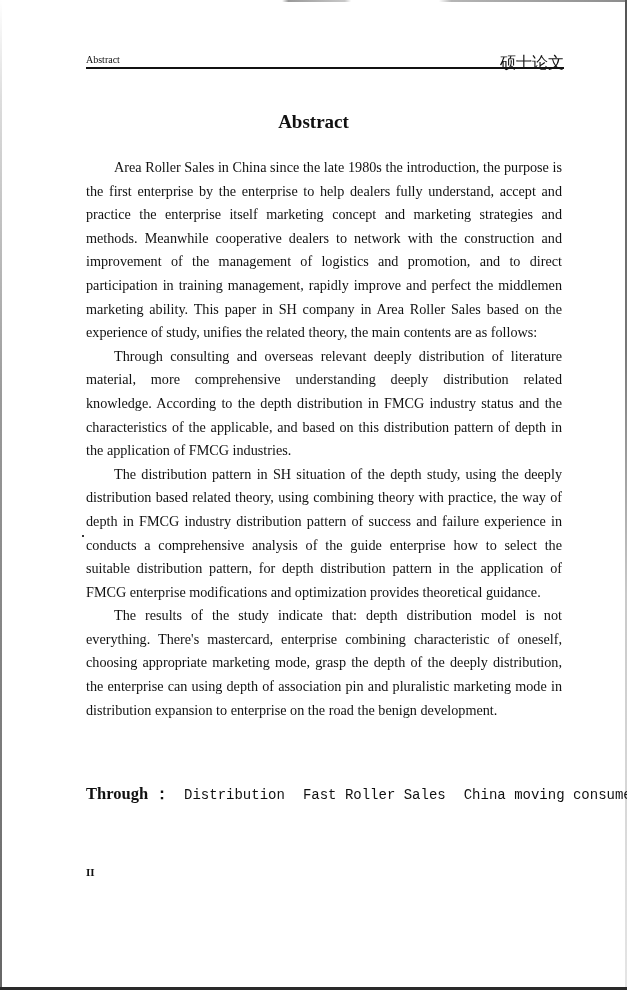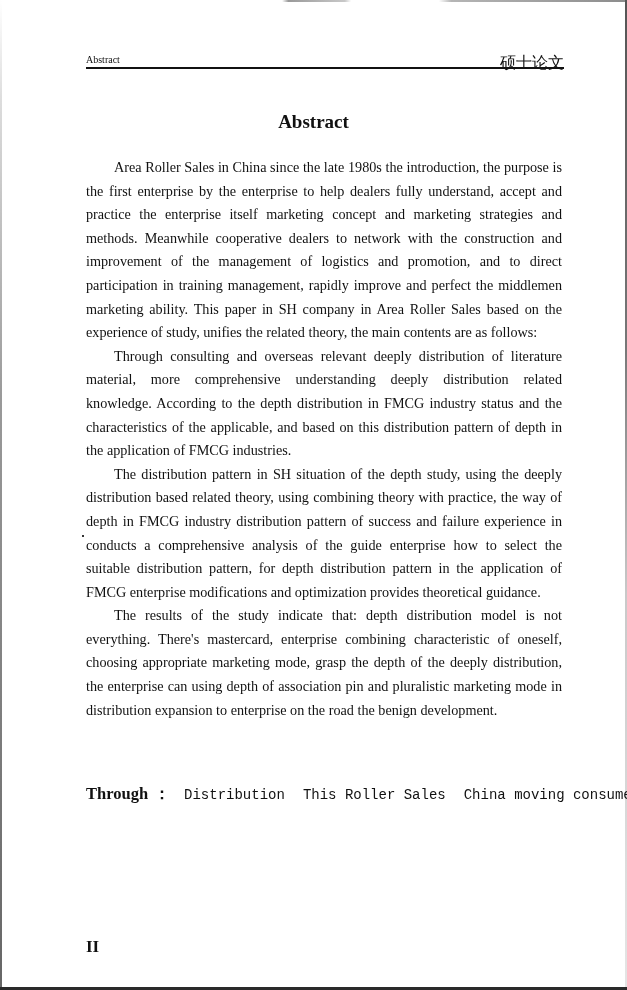--- a/index.html
+++ b/index.html
@@ -105,22 +105,22 @@
       margin-left: 6px;
       margin-right: 14px;
     }
     .keywords .kw-item {
       margin-right: 18px;
       font-family: Liberation Mono, monospace;
     }
     .page-number {
       position: absolute;
       left: 86px;
-      top: 937px;
-      font-size: 17px;
+      top: 866px;
+      font-size: 11px;
       font-weight: bold;
     }
     .stray-dot {
       position: absolute;
       left: 82px;
       top: 535px;
       width: 2px;
       height: 2px;
       background: #333;
     }
@@ -144,16 +144,16 @@
 <div class="abstract-body">
   <p>Area Roller Sales in China since the late 1980s the introduction, the purpose is the first enterprise by the enterprise to help dealers fully understand, accept and practice the enterprise itself marketing concept and marketing strategies and methods. Meanwhile cooperative dealers to network with the construction and improvement of the management of logistics and promotion, and to direct participation in training management, rapidly improve and perfect the middlemen marketing ability. This paper in SH company in Area Roller Sales based on the experience of study, unifies the related theory, the main contents are as follows:</p>
   <p>Through consulting and overseas relevant deeply distribution of literature material, more comprehensive understanding deeply distribution related knowledge. According to the depth distribution in FMCG industry status and the characteristics of the applicable, and based on this distribution pattern of depth in the application of FMCG industries.</p>
   <p>The distribution pattern in SH situation of the depth study, using the deeply distribution based related theory, using combining theory with practice, the way of depth in FMCG industry distribution pattern of success and failure experience in conducts a comprehensive analysis of the guide enterprise how to select the suitable distribution pattern, for depth distribution pattern in the application of FMCG enterprise modifications and optimization provides theoretical guidance.</p>
   <p>The results of the study indicate that: depth distribution model is not everything. There's mastercard, enterprise combining characteristic of oneself, choosing appropriate marketing mode, grasp the depth of the deeply distribution, the enterprise can using depth of association pin and pluralistic marketing mode in distribution expansion to enterprise on the road the benign development.</p>
 </div>
 
 <div class="stray-dot"></div>
 
 <div class="keywords">
-  <span class="kw-label">Through</span><span class="kw-colon">：</span><span class="kw-item">Distribution</span><span class="kw-item">This Roller Sales</span><span class="kw-item">China moving consumer goods</span>
+  <span class="kw-label">Through</span><span class="kw-colon">：</span><span class="kw-item">Distribution</span><span class="kw-item">Fast Roller Sales</span><span class="kw-item">China moving consumer goods</span>
 </div>
 
 <div class="page-number">II</div>
 
 </body></html>

